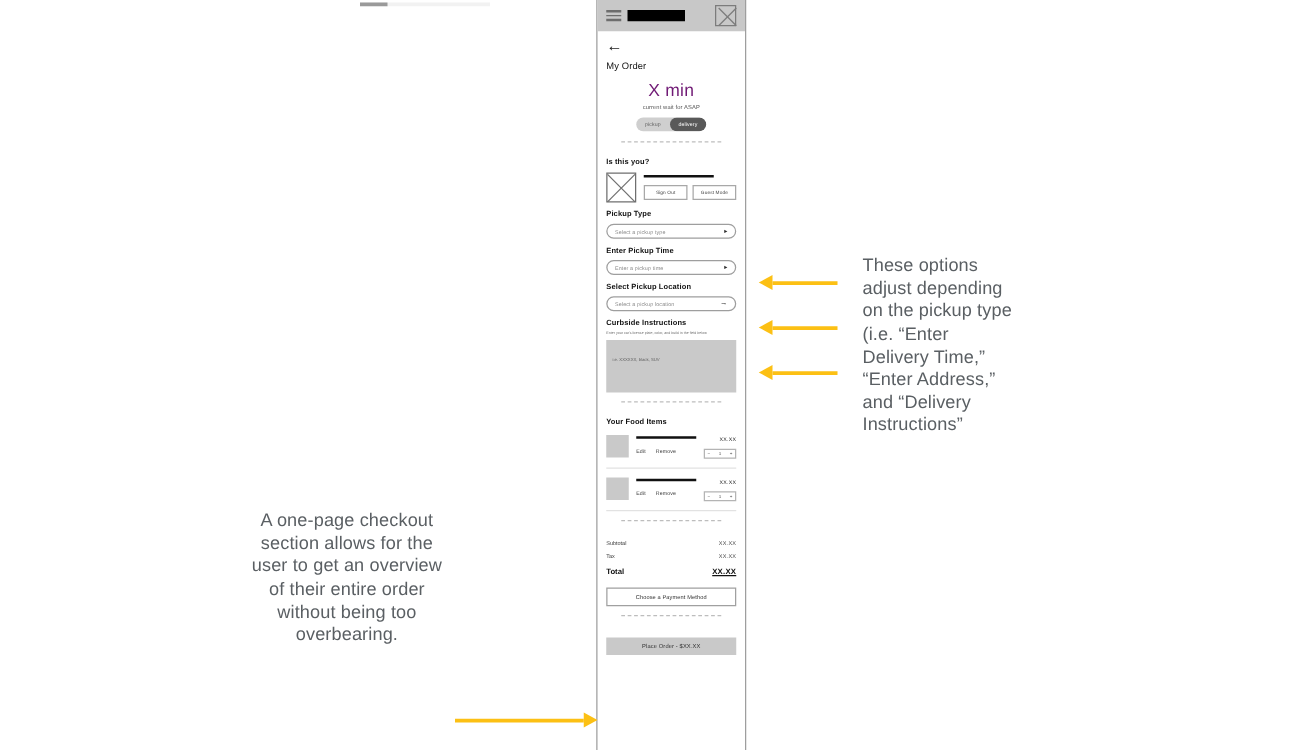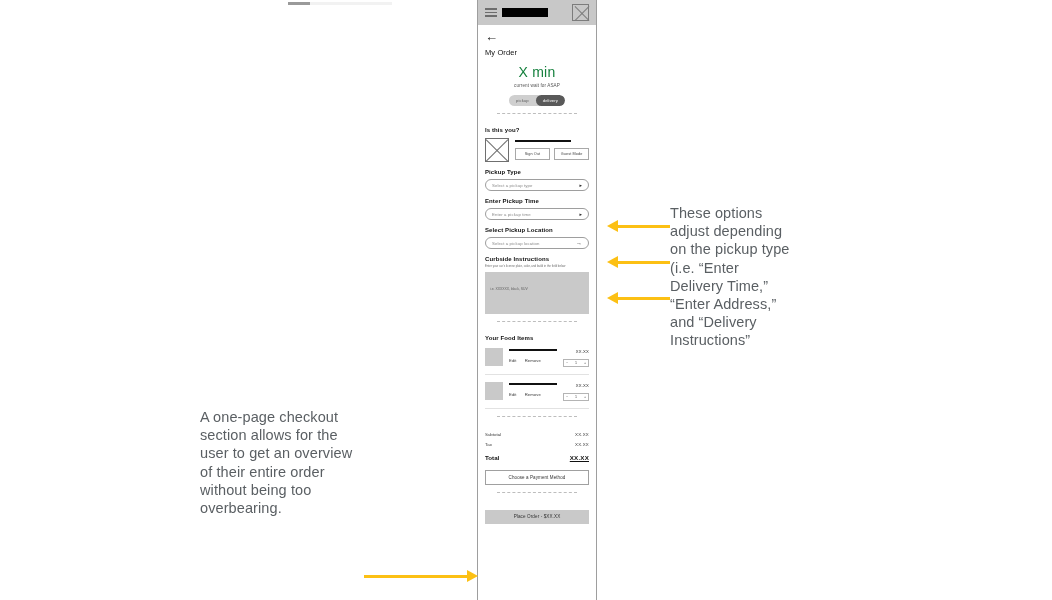--- a/index.html
+++ b/index.html
@@ -120,21 +120,21 @@
     letter-spacing: .1px;
   }
 
   
   .wait-block {
     text-align: center;
     margin-top: 7px;
   }
   .wait-time {
     font-size: 14px;
-    color: #15803d;
+    color: #701a75;
     letter-spacing: .2px;
   }
   .wait-sub {
     font-size: 4.6px;
     color: #555;
     margin-top: 3px;
     letter-spacing: .1px;
   }
   .pill-toggle {
     margin: 5px auto 0;
@@ -374,24 +374,24 @@
     position: absolute;
     color: #5a5f63;
     font-size: 14.5px;
     line-height: 18.2px;
     letter-spacing: .1px;
   }
   .annot-left {
     left: 200px;
     top: 408px;
     width: 155px;
-    text-align: left;
+    text-align: center;
   }
   .annot-right {
-    left: 670px;
+    left: 690px;
     top: 204px;
     width: 120px;
     text-align: left;
   }
 
   
   .arrow {
     position: absolute;
     height: 3px;
     background: #fcc014;

